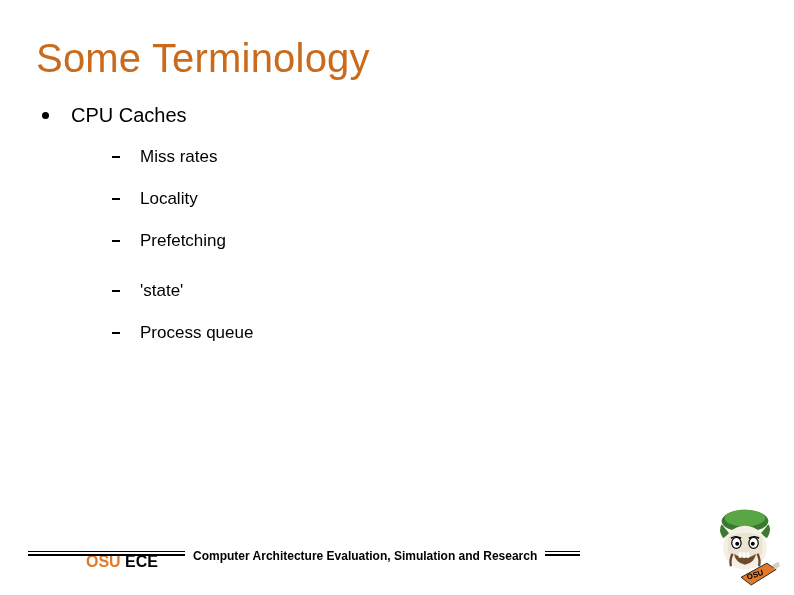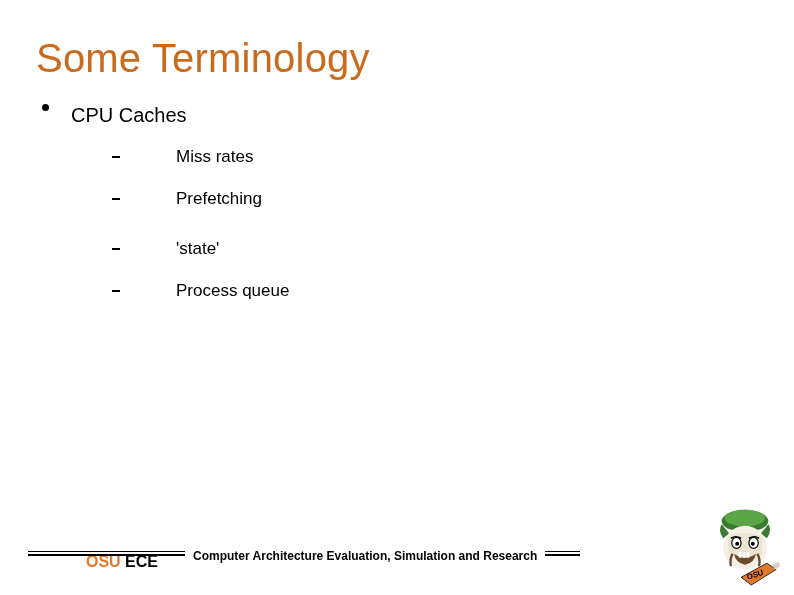--- a/index.html
+++ b/index.html
@@ -2,25 +2,25 @@
 <html><head>
 <meta charset="utf-8">
 <style>
   * { margin: 0; padding: 0; box-sizing: border-box; }
   html, body { width: 794px; height: 595px; background: #fff; font-family: Arial, Helvetica, sans-serif; color: #000; overflow: hidden; }
   .slide { position: relative; width: 794px; height: 595px; }
 
   .title { position: absolute; left: 36px; top: 36px; font-size: 40px; font-weight: 400; color: #c96a1d; letter-spacing: 0.2px; }
 
   .content { position: absolute; left: 42px; top: 104px; width: 700px; }
-  .l1 { display: flex; margin-bottom: 20px; }
+  .l1 { display: flex; align-items: center; margin-bottom: 20px; }
   .l1 .bullet { width: 7px; height: 7px; background: #000; border-radius: 50%; margin-right: 22px; flex-shrink: 0; }
   .l1 .txt { font-size: 20px; font-weight: 400; }
   .sub { margin-left: 70px; margin-bottom: 30px; }
-  .l2 { display: flex; align-items: center; margin-bottom: 22px; gap: 36px; }
+  .l2 { display: flex; align-items: center; margin-bottom: 22px; }
   .l2 .dash { width: 8px; height: 1.5px; background: #000; margin-right: 20px; flex-shrink: 0; }
   .l2 .txt { font-size: 17px; font-weight: 400; }
 
   .footer { position: absolute; left: 0; bottom: 30px; width: 670px; height: 46px; }
   .footer-line-thin { position: absolute; left: 28px; right: 90px; bottom: 13px; height: 1px; background: #000; }
   .footer-line-thick { position: absolute; left: 28px; right: 90px; bottom: 9px; height: 2px; background: #000; }
   .footer-box { position: absolute; left: 185px; bottom: 1px; background: #fff; padding: 0 8px; }
   .footer-text { font-size: 12px; font-weight: 700; color: #000; white-space: nowrap; }
 
   .osu-label { position: absolute; left: 86px; bottom: 24px; font-size: 16px; font-weight: 400; }
@@ -40,20 +40,24 @@
   <div class="content">
 
     <div class="l1">
       <span class="bullet"></span>
       <span class="txt">CPU Caches</span>
     </div>
     <div class="sub">
       <div class="l2">
         <span class="dash"></span>
         <span class="txt">Miss rates</span>
+      </div>
+      <div class="l2">
+        <span class="dash"></span>
+        <span class="txt">Locality</span>
       </div>
       <div class="l2">
         <span class="dash"></span>
         <span class="txt">Prefetching</span>
       </div>
     </div>
 
     <div class="sub">
       <div class="l2">
         <span class="dash"></span>

